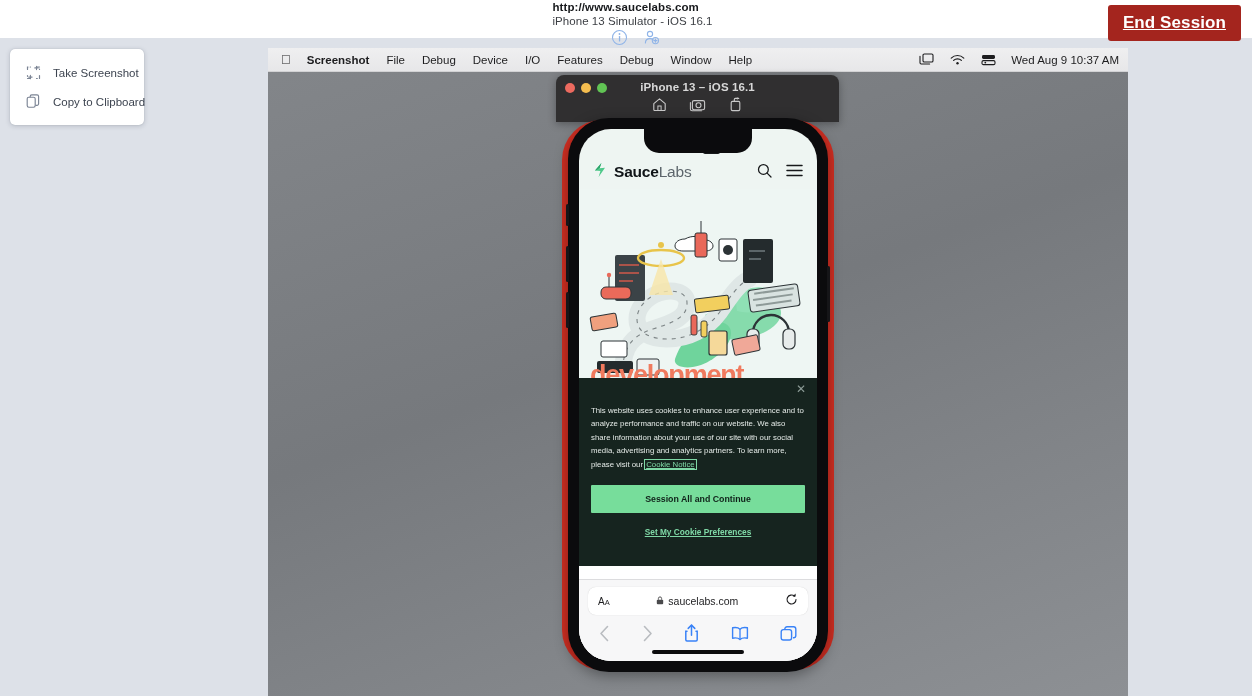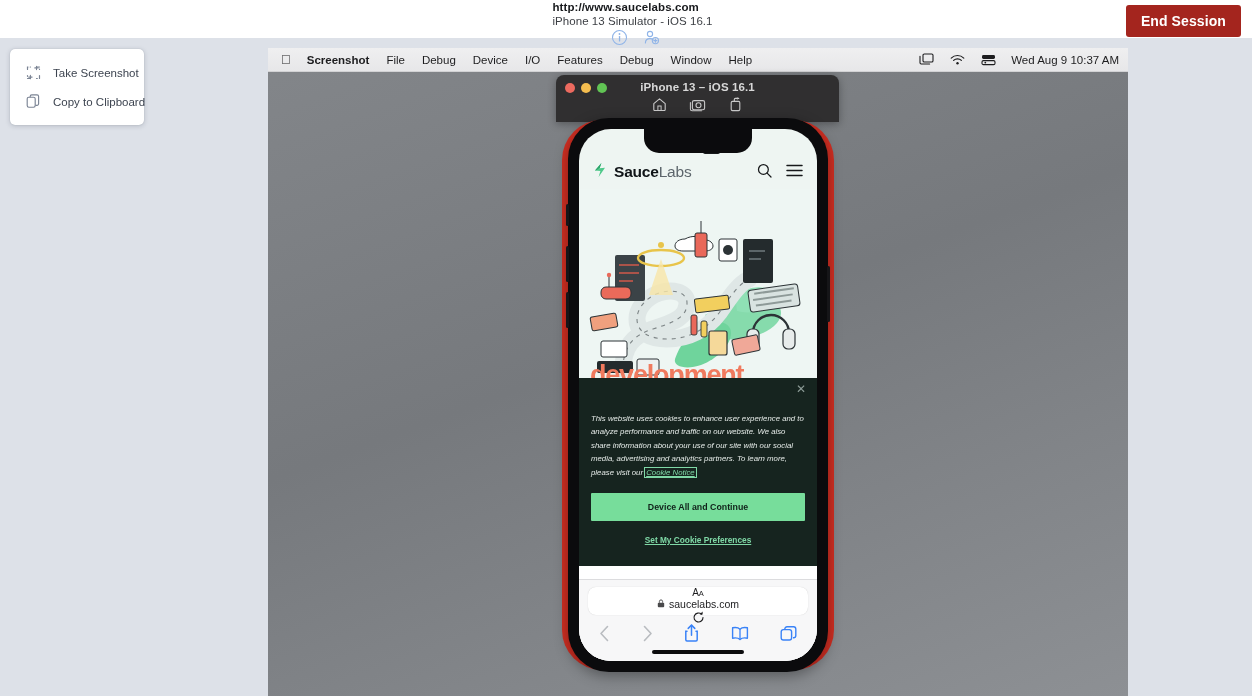--- a/index.html
+++ b/index.html
@@ -22,23 +22,24 @@
     font-size: 11.5px; font-weight: bold; color: #17191c; letter-spacing: .1px;
   }
   .session-device { font-size: 11.5px; color: #3c3f44; letter-spacing: .05px; }
   .head-icons { display: flex; align-items: center; gap: 15px; margin-left: 19px; }
   .hi { width: 17px; height: 17px; display: block; }
   .end-session {
     position: absolute; right: 11px; top: 5px;
     background: #a4251e; color: #fff;
     border: none; border-radius: 3px;
     font-family: "Liberation Sans", sans-serif;
-    font-size: 14px; font-weight: bold;
+    font-size: 17px; font-weight: bold;
     padding: 8px 15px; cursor: pointer;
     letter-spacing: .1px;
+    text-decoration: underline;
   }
 
   
   .tool-panel {
     position: absolute; left: 10px; top: 49px;
     width: 134px; background: #fff;
     border-radius: 5px;
     box-shadow: 0 1px 5px rgba(40,50,70,.22), 0 0 1px rgba(40,50,70,.25);
     padding: 9px 15px 9px 0;
   }
@@ -192,22 +193,22 @@
   
   .cookie {
     position: absolute; left: 0; right: 0; top: 249px; height: 188px;
     background: #16241f; z-index: 8; padding: 14px 12px 0 12px;
   }
   .cookie-close {
     position: absolute; right: 11px; top: 5px;
     color: #8d9c97; font-size: 12px; cursor: pointer; line-height: 1;
   }
   .cookie-text {
-    margin-top: 20px;
-    font-size: 7.8px; line-height: 1.72; color: #e4eae7; font-style: italic;
+    margin-top: 12px;
+    font-size: 7.8px; line-height: 1.72; color: #e4eae7;
   }
   .cookie-link {
     color: #7fd8a6; text-decoration: underline;
     outline: 1px solid #7fd8a6; padding: 0 1px;
   }
   .cookie-accept {
     display: block; width: 100%; margin-top: 14px;
     background: #77dd9b; color: #10221a;
     border: none; border-radius: 1px;
     font-family: "Liberation Sans", sans-serif;
@@ -224,21 +225,20 @@
     position: absolute; left: 0; right: 0; bottom: 0; height: 82px;
     background: #f7f7f8; z-index: 9;
     border-top: .5px solid #dcdcde;
     border-radius: 0 0 30px 30px;
   }
   .urlbar {
     margin: 7px 9px 0 9px; height: 28px;
     background: #fff; border-radius: 8px;
     display: flex; align-items: center; padding: 0 10px;
     box-shadow: 0 0 1px rgba(0,0,0,.2);
-    flex-direction: column;
   }
   .aa { font-size: 10px; color: #1d1d1f; }
   .aa small { font-size: 7.5px; }
   .url-center {
     flex: 1 1 auto; display: flex; align-items: center;
     justify-content: center; gap: 4px;
     font-size: 10.5px; color: #1d1d1f;
   }
   .toolbar-row {
     display: flex; align-items: center; justify-content: space-between;
@@ -476,21 +476,21 @@
             <rect x="4" y="112" width="26" height="14" rx="2" fill="#f0a07e" stroke="#2c3336" stroke-width="1" transform="rotate(-10 17 119)"></rect>
           </svg>
         </div>
 
         <div class="hero-fill"></div>
         <div class="headline">development</div>
 
         <div class="cookie">
           <span class="cookie-close">✕</span>
           <div class="cookie-text"><span>This website uses cookies to enhance user experience and to analyze performance and traffic on our website. We also share information about your use of our site with our social media, advertising and analytics partners. To learn more, please visit our </span><span class="cookie-link">Cookie Notice</span></div>
-          <button class="cookie-accept">Device All and Continue</button>
+          <button class="cookie-accept">Session All and Continue</button>
           <span class="cookie-prefs">Set My Cookie Preferences</span>
         </div>
 
         <div class="safari">
           <div class="urlbar">
             <span class="aa">A<small>A</small></span>
             <span class="url-center">
               <span>
                 <svg width="8" height="9" viewBox="0 0 8 9">
                     <rect x=".8" y="3.7" width="6.4" height="4.6" rx="1" fill="#4a4a4c"></rect>

